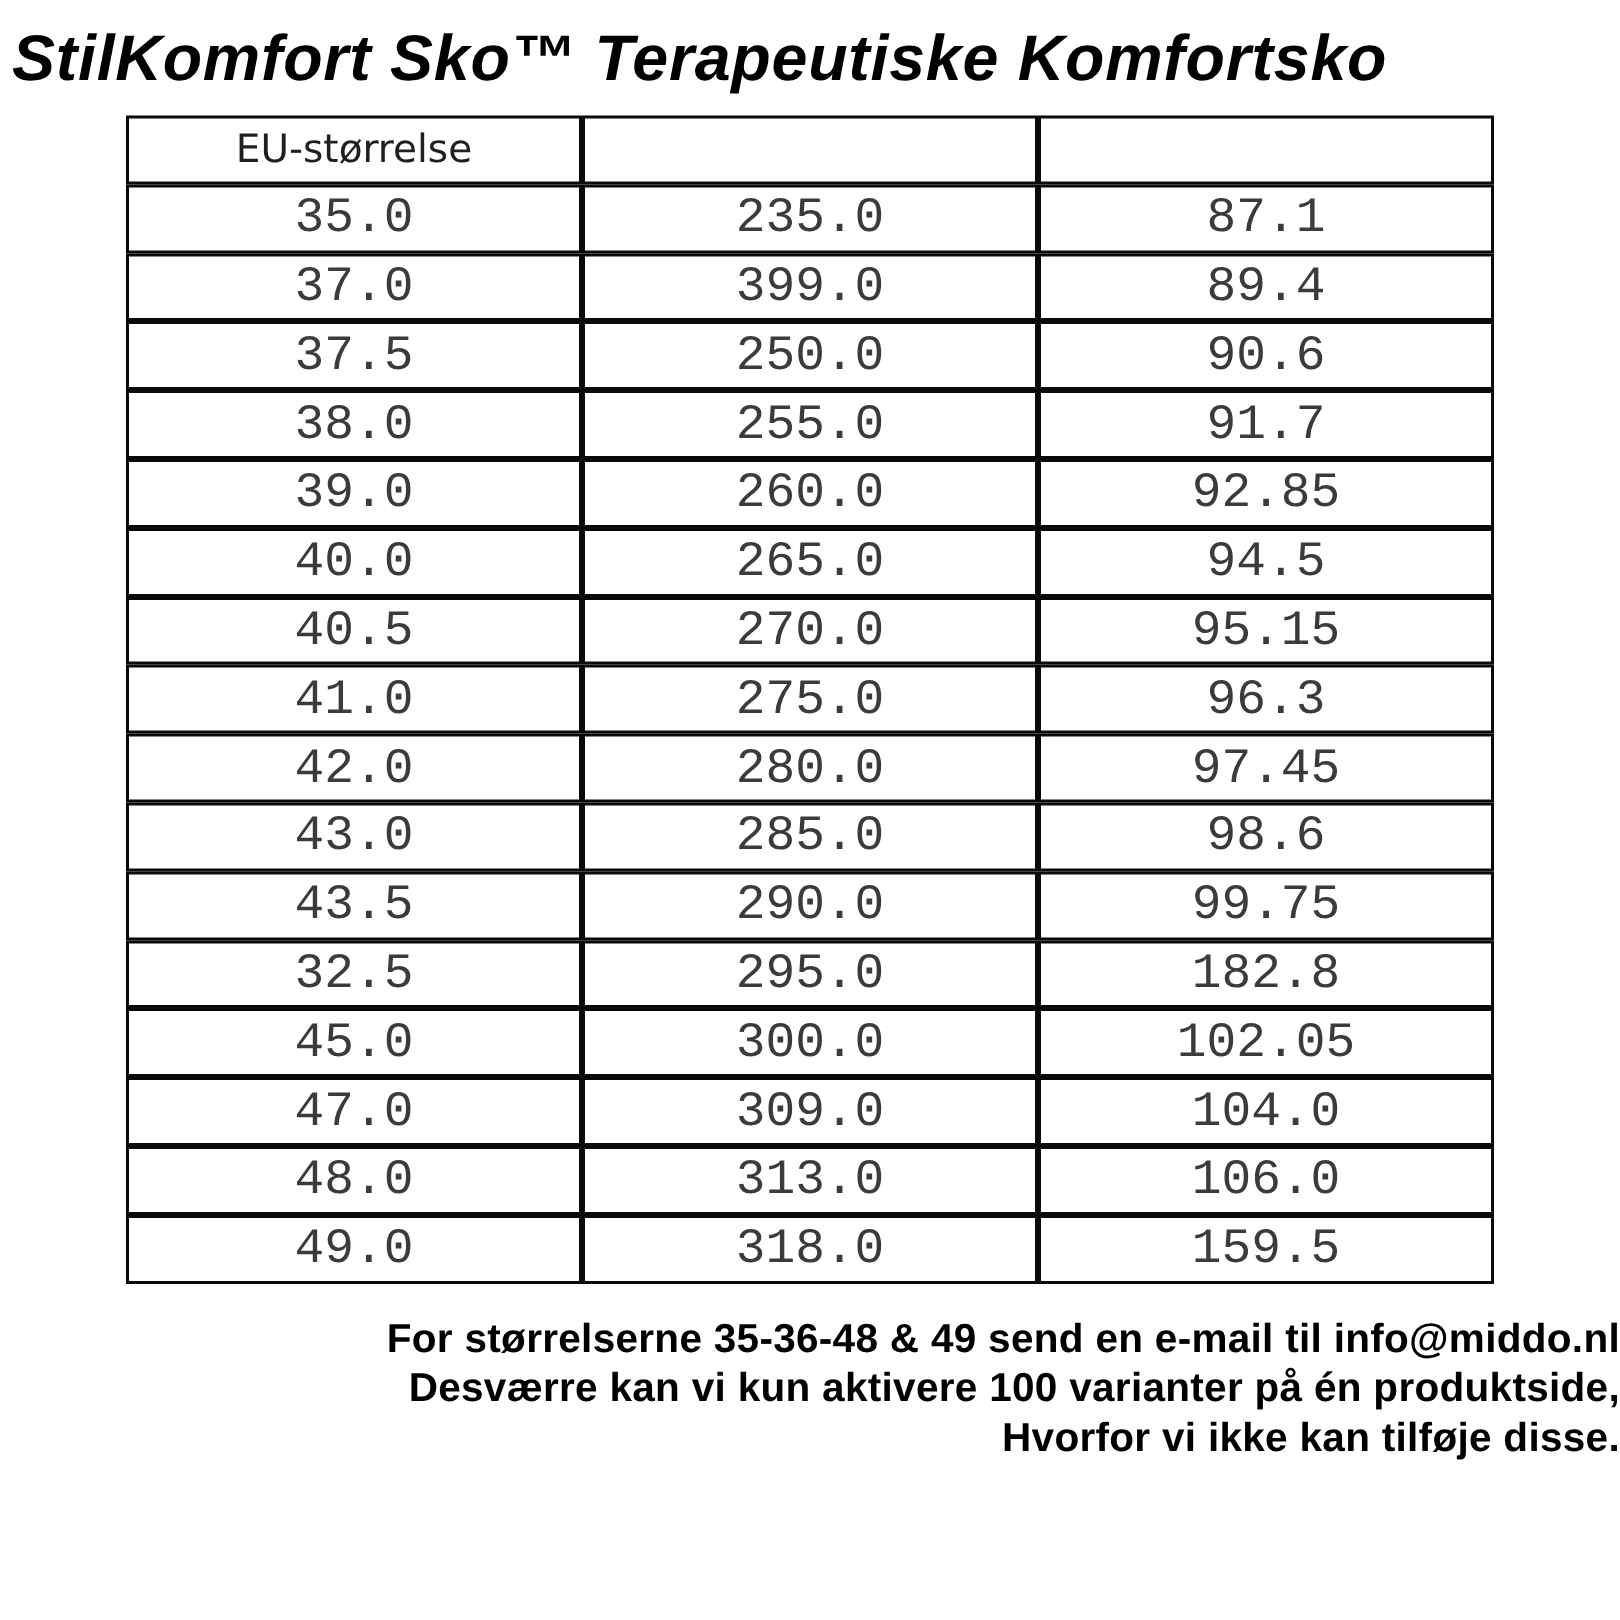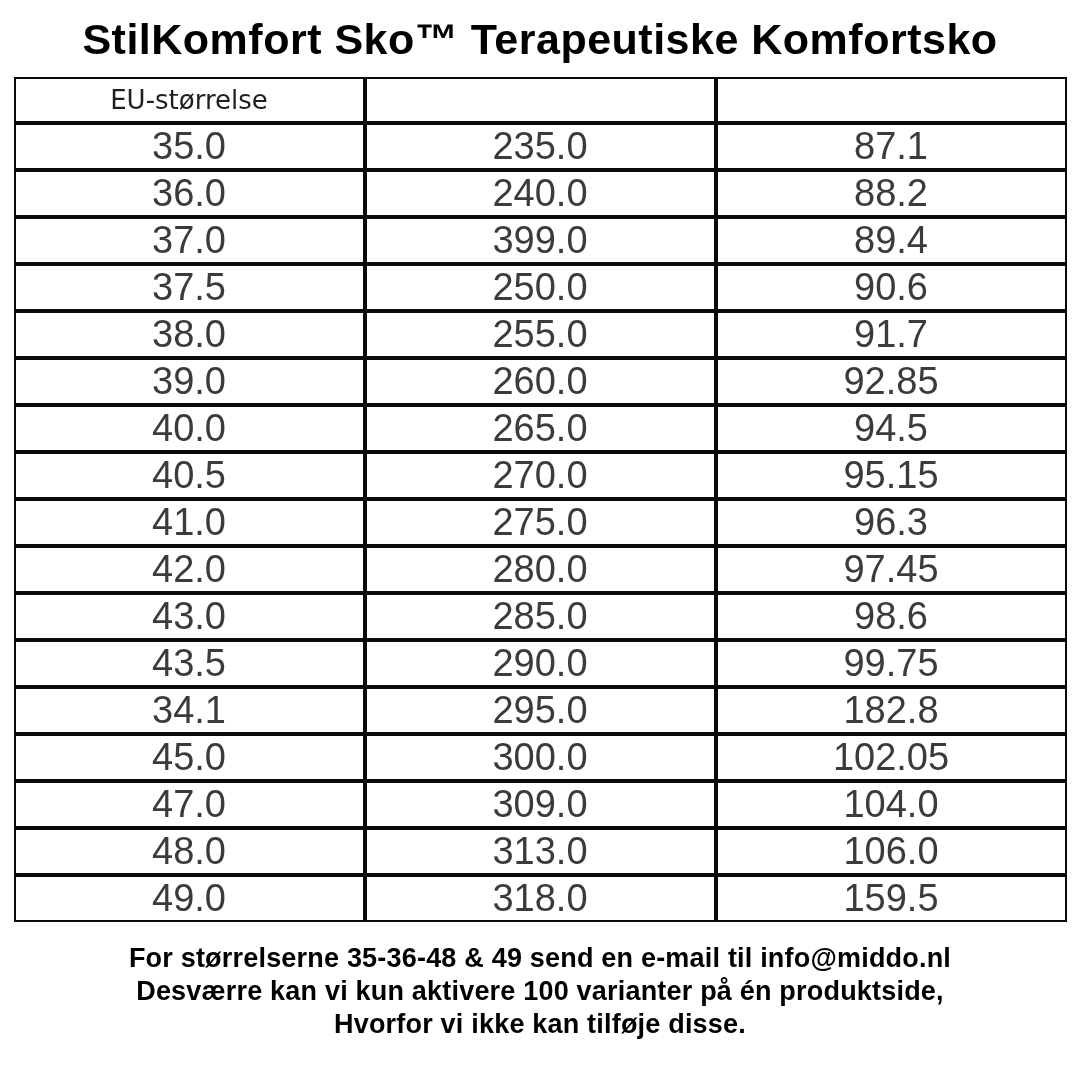--- a/index.html
+++ b/index.html
@@ -17,27 +17,28 @@
     width: 1080px;
     height: 1080px;
     box-sizing: border-box;
   }
   .title {
     margin: 12px 8px 11px 8px;
     font-family: "Liberation Sans", sans-serif;
     font-weight: 700;
     font-size: 43px;
     line-height: 54px;
-    text-align: center;
+    text-align: left;
     color: #000000;
     letter-spacing: 0.5px;
     white-space: nowrap;
+    font-style: italic;
   }
   table.size-table {
-    width: 1053px;
+    width: 912px;
     margin: 0 auto;
     border-collapse: separate;
     border-spacing: 0;
     table-layout: fixed;
     background: #ffffff;
     border-radius: 29px;
   }
   table.size-table th,
   table.size-table td {
     border: 2px solid #0a0a0a;
@@ -47,28 +48,28 @@
     vertical-align: middle;
     overflow: hidden;
   }
   table.size-table th {
     font-family: "DejaVu Sans", sans-serif;
     font-weight: 400;
     font-size: 26px;
     color: #1f1f1f;
   }
   table.size-table td {
-    font-family: Liberation Sans, sans-serif;
+    font-family: Liberation Mono, monospace;
     font-weight: 400;
-    font-size: 38px;
+    font-size: 33px;
     color: #3b3b3b;
   }
   .footer {
     margin-top: 20px;
-    text-align: center;
+    text-align: right;
   }
   .footer p {
     margin: 0;
     font-family: "Liberation Sans", sans-serif;
     font-weight: 700;
     font-size: 27px;
     line-height: 33px;
     color: #000000;
     letter-spacing: 0.2px;
     white-space: nowrap;
@@ -87,25 +88,20 @@
         <th>EU-størrelse</th>
         <th></th>
         <th></th>
       </tr>
     </thead>
     <tbody>
         <tr>
           <td>35.0</td>
           <td>235.0</td>
           <td>87.1</td>
-        </tr>
-        <tr>
-          <td>36.0</td>
-          <td>240.0</td>
-          <td>88.2</td>
         </tr>
         <tr>
           <td>37.0</td>
           <td>399.0</td>
           <td>89.4</td>
         </tr>
         <tr>
           <td>37.5</td>
           <td>250.0</td>
           <td>90.6</td>
@@ -144,21 +140,21 @@
           <td>43.0</td>
           <td>285.0</td>
           <td>98.6</td>
         </tr>
         <tr>
           <td>43.5</td>
           <td>290.0</td>
           <td>99.75</td>
         </tr>
         <tr>
-          <td>34.1</td>
+          <td>32.5</td>
           <td>295.0</td>
           <td>182.8</td>
         </tr>
         <tr>
           <td>45.0</td>
           <td>300.0</td>
           <td>102.05</td>
         </tr>
         <tr>
           <td>47.0</td>

